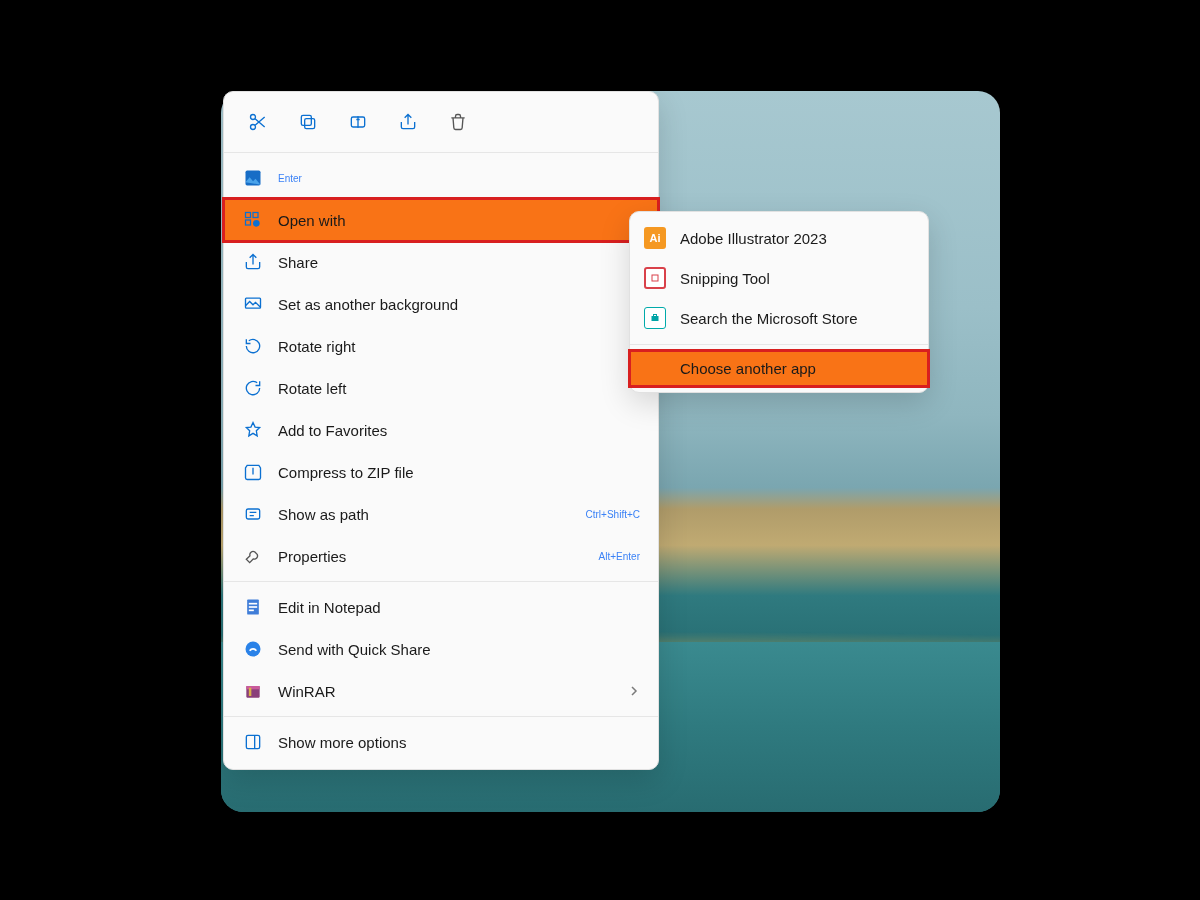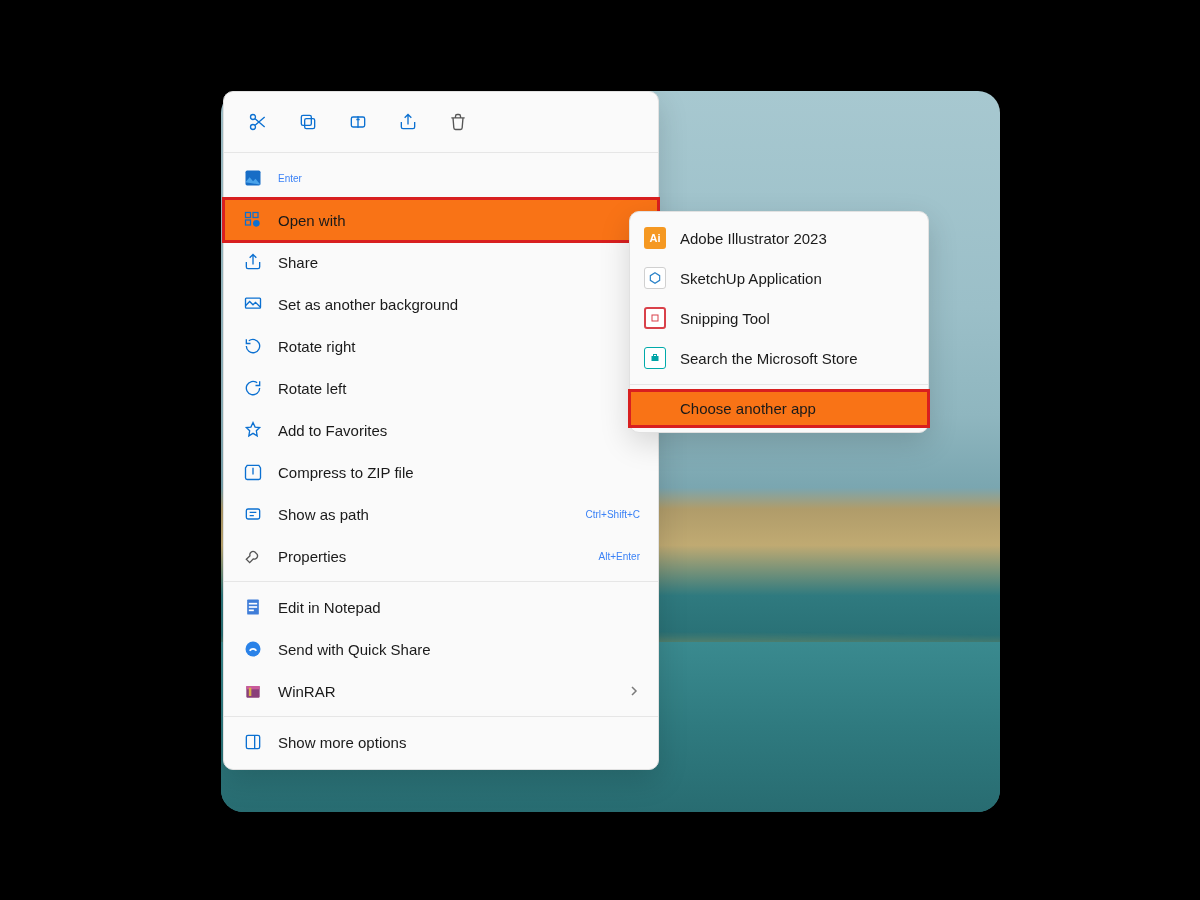--- a/index.html
+++ b/index.html
@@ -318,28 +318,20 @@
     <span class="label">Show more options</span>
   </div>
 </div>
 
 <div class="context-menu sub-menu" style="min-width:300px;">
   <div class="menu-item">
     <span class="app-icn ai-orange">Ai</span>
     <span class="label">Adobe Illustrator 2023</span>
   </div>
   <div class="menu-item">
-    <span class="app-icn sketchup">
-      <svg viewBox="0 0 24 24" width="14" height="14">
-          <path d="M12 3l8 5v8l-8 5-8-5V8z" fill="none" stroke="#2a82c8" stroke-width="2"></path>
-        </svg>
-    </span>
-    <span class="label">SketchUp Application</span>
-  </div>
-  <div class="menu-item">
     <span class="app-icn snip">
       <svg viewBox="0 0 24 24" width="12" height="12">
           <rect x="6" y="6" width="12" height="12" fill="none" stroke="#d9414a" stroke-width="2"></rect>
         </svg>
     </span>
     <span class="label">Snipping Tool</span>
   </div>
   <div class="menu-item">
     <span class="app-icn store">
       <svg viewBox="0 0 24 24" width="12" height="12">

